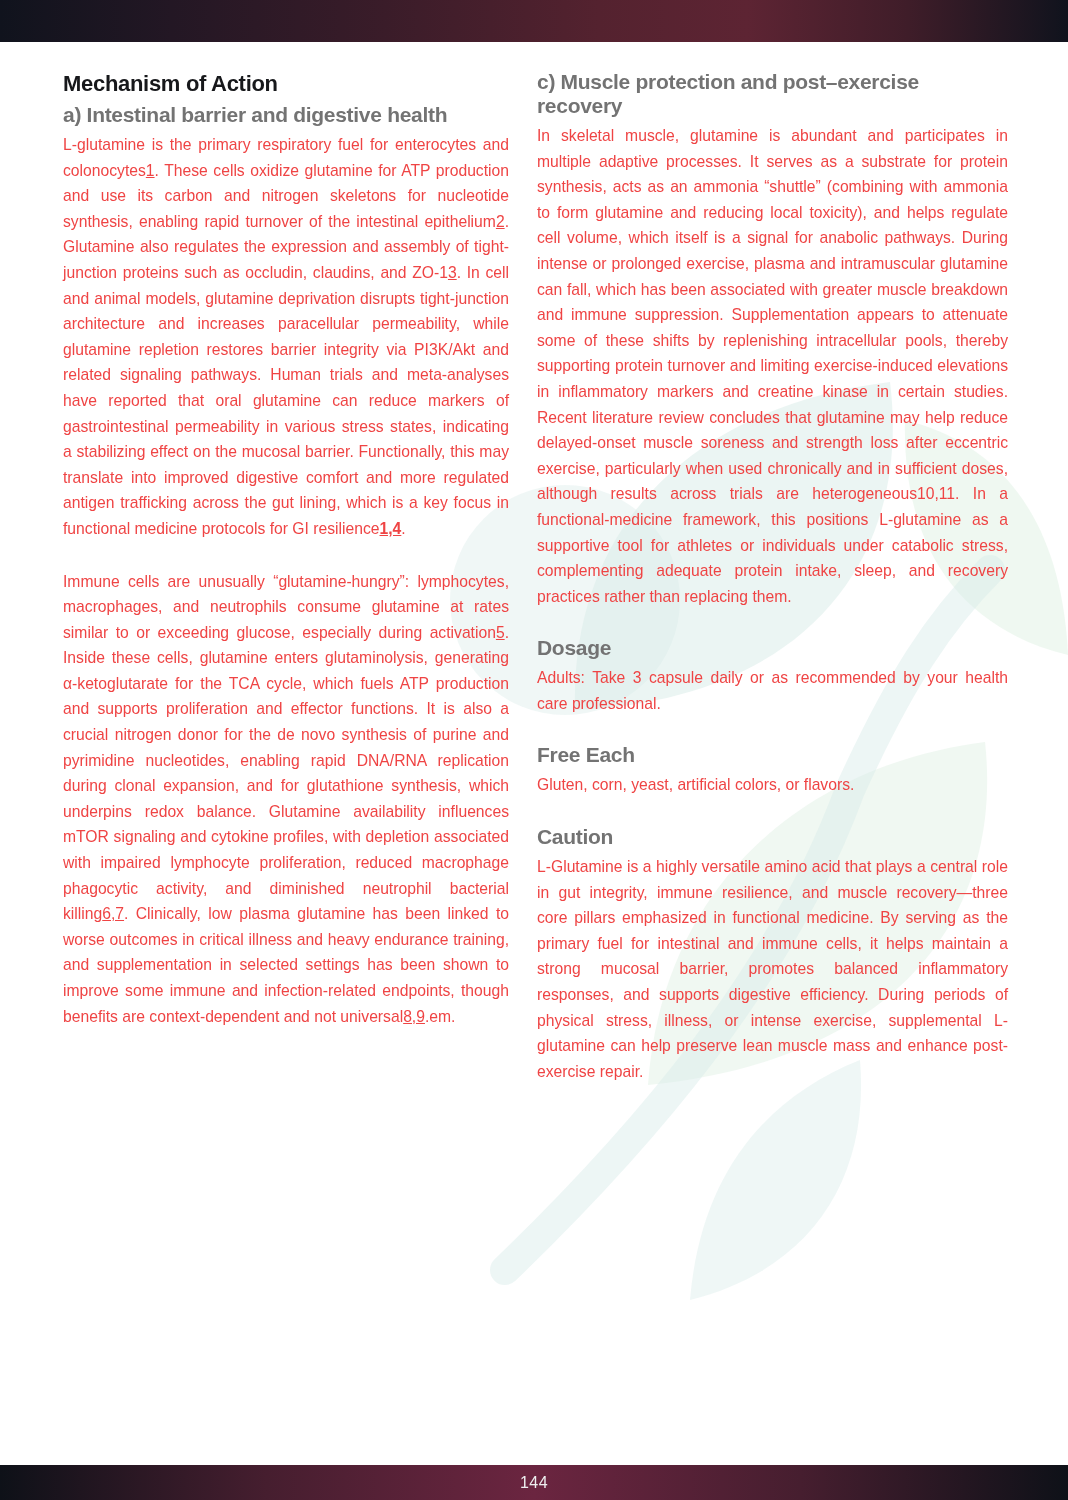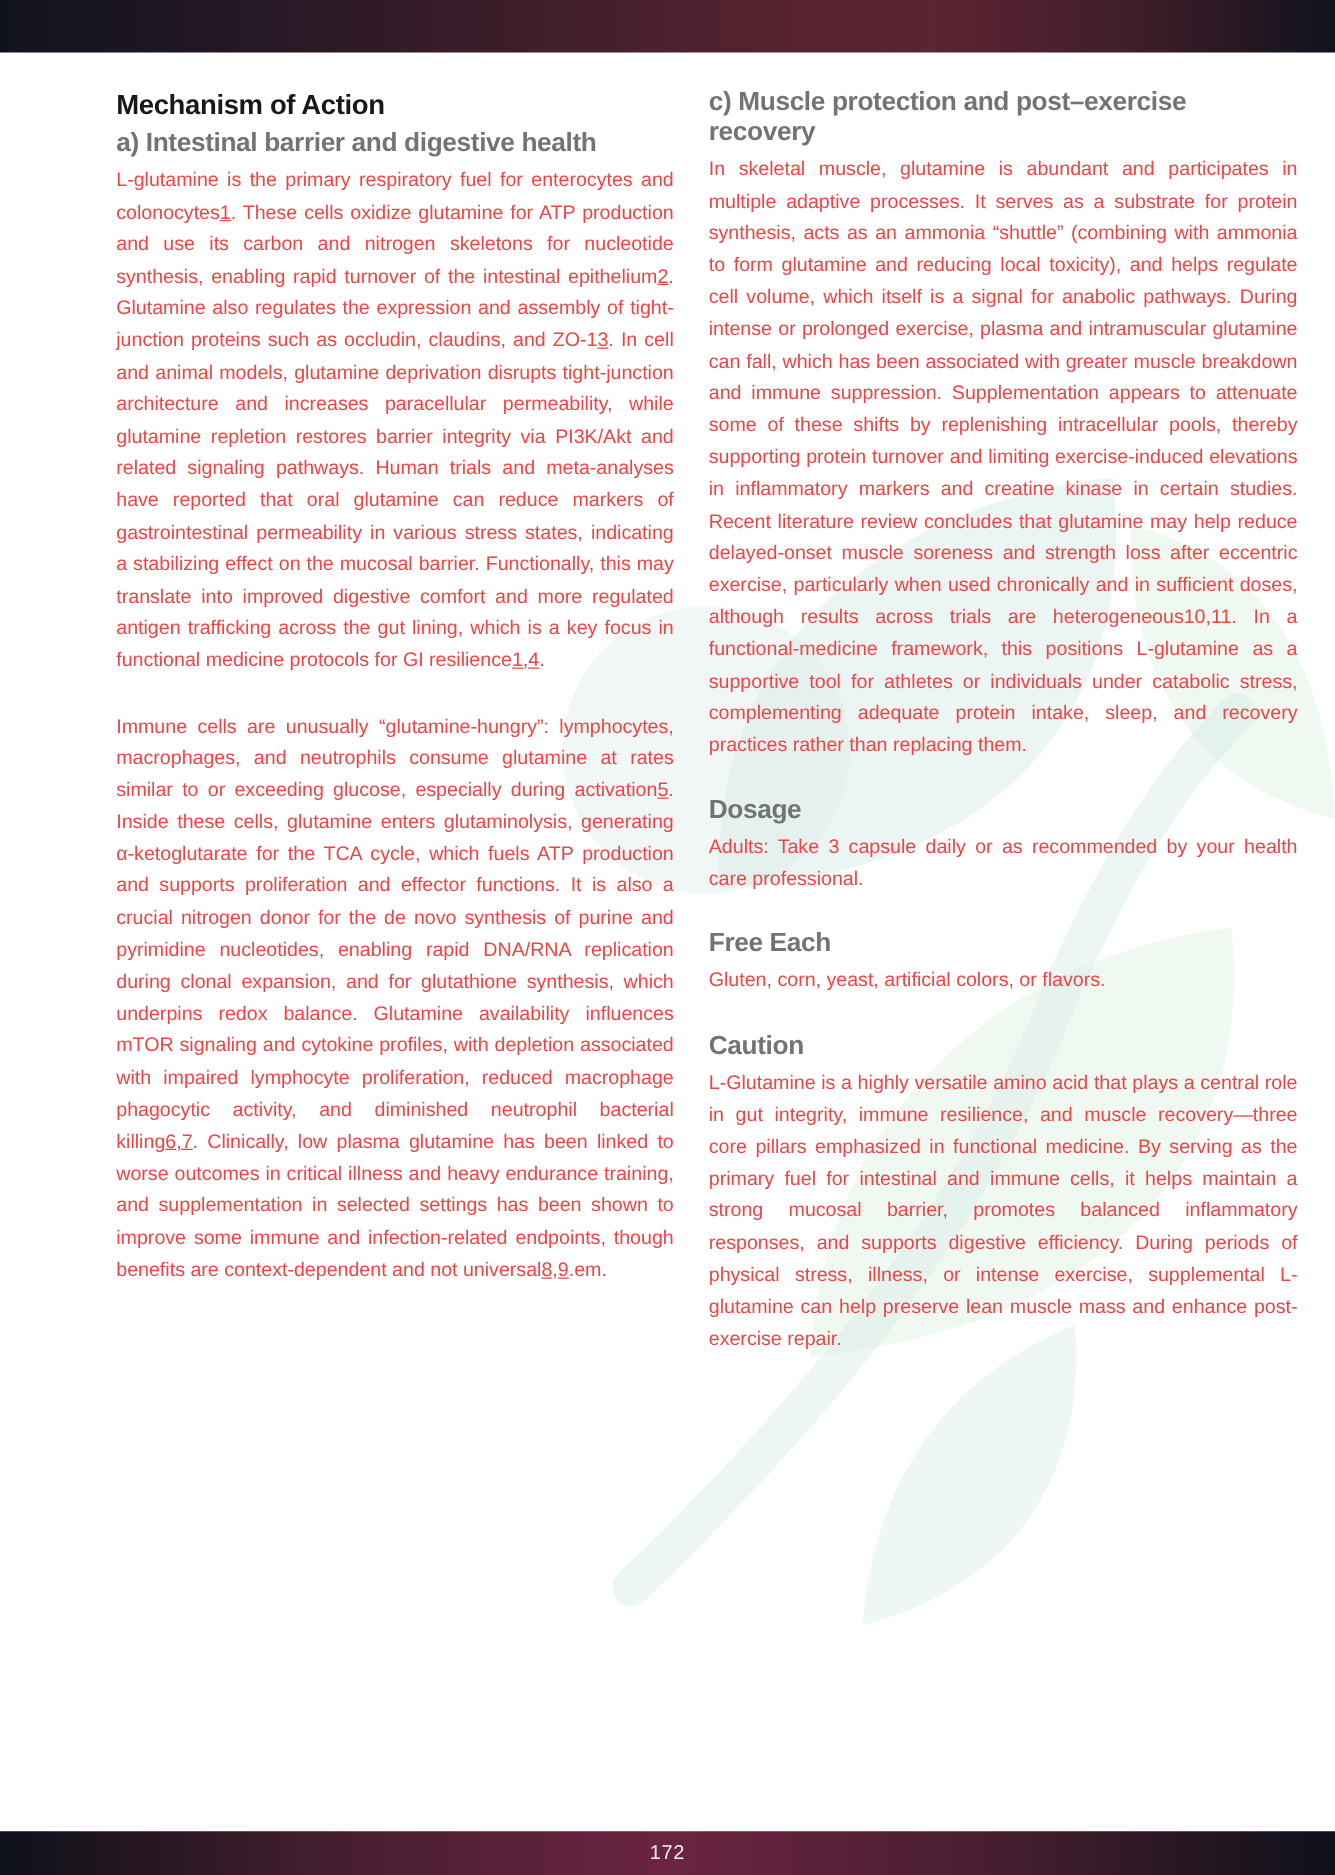--- a/index.html
+++ b/index.html
@@ -23,38 +23,38 @@
     color:#ededee;font-size:16px;letter-spacing:.5px;line-height:35px;
   }
   .watermark{
     position:absolute;top:0;left:0;width:1068px;height:1500px;
     pointer-events:none;z-index:0;
   }
   .content{
     position:absolute;top:70px;left:63px;width:945px;
     display:flex;gap:28px;z-index:1;
   }
-  .col-left{width:446px;flex:0 0 446px;margin-left:30px;}
+  .col-left{width:446px;flex:0 0 446px;}
   .col-right{width:471px;flex:0 0 471px;}
   .doc-title{
     font-size:22px;font-weight:700;color:#17181b;
     line-height:27px;margin:0 0 6px 0;letter-spacing:-.3px;
   }
   .sec-h{
     font-size:21px;font-weight:700;color:#737373;
     line-height:24px;margin:0 0 5px 0;letter-spacing:-.3px;
   }
   .sec-h.gap{margin-top:9px;}
   .body-p{
     font-size:15.7px;color:#ef4444;line-height:25.6px;
     text-align:justify;margin:0 0 27px 0;
   }
   .body-p:last-child{margin-bottom:0;}
   .ref{text-decoration:underline;}
-  .refb{font-weight:400;text-decoration:underline;}
+  .refb{font-weight:700;text-decoration:underline;}
 </style>
 </head>
 <body>
 
 <div class="page">
 
   <div class="header-bar"></div>
 
   <svg class="watermark" viewBox="0 0 1068 1500" xmlns="http://www.w3.org/2000/svg">
     <g fill="none">
@@ -89,16 +89,16 @@
       <p class="body-p">Gluten, corn, yeast, artificial colors, or flavors.</p>
 
       <div class="sec-h gap">Caution</div>
 
       <p class="body-p">L-Glutamine is a highly versatile amino acid that plays a central role in gut integrity, immune resilience, and muscle recovery—three core pillars emphasized in functional medicine. By serving as the primary fuel for intestinal and immune cells, it helps maintain a strong mucosal barrier, promotes balanced inflammatory responses, and supports digestive efficiency. During periods of physical stress, illness, or intense exercise, supplemental L-glutamine can help preserve lean muscle mass and enhance post-exercise repair.</p>
     </div>
 
   </div>
 
   <div class="footer-bar">
-    <span class="page-number">172</span>
+    <span class="page-number">144</span>
   </div>
 
 </div>
 
 </body></html>

